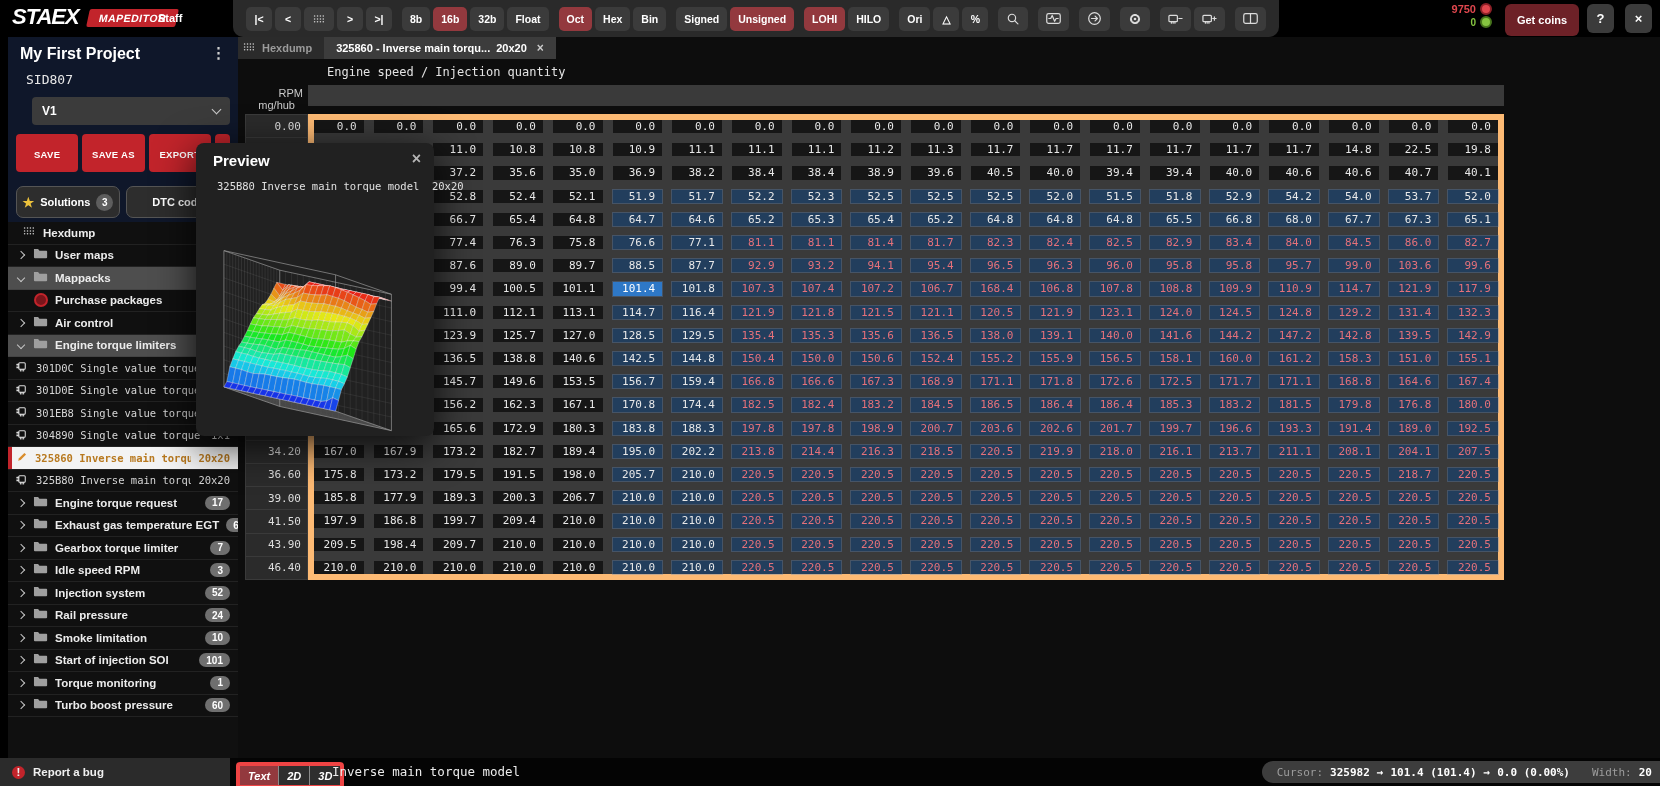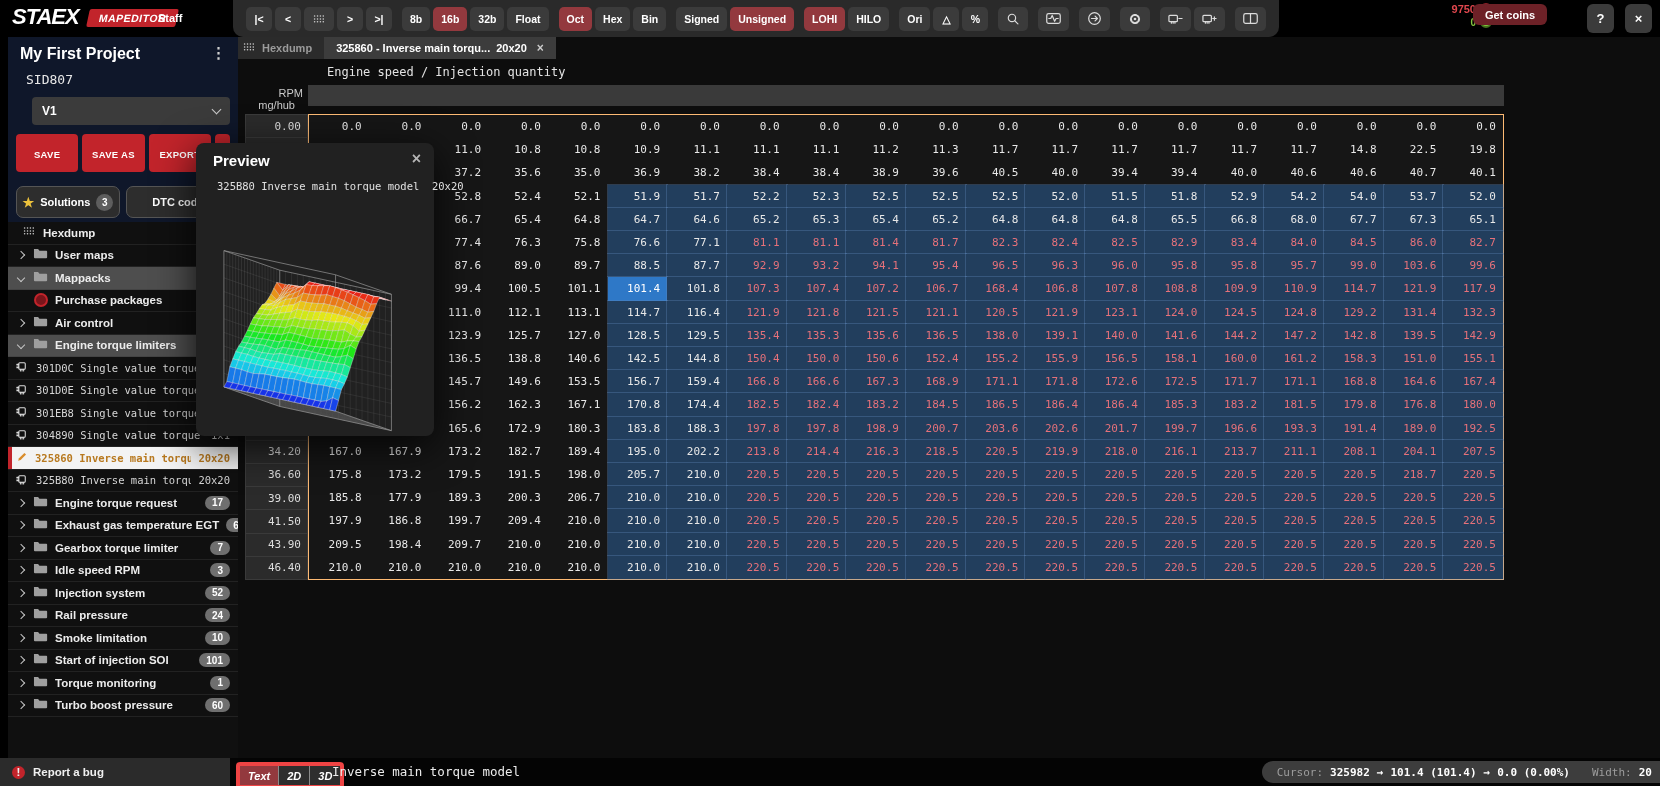--- a/index.html
+++ b/index.html
@@ -21,21 +21,21 @@
     font-size:10.5px;display:flex;align-items:center;justify-content:center;padding:0 8px;box-sizing:border-box;}
   .tbtn.on{background:#93393e;}
   .tbtn .ic{display:flex;align-items:center;}
   .coins{position:absolute;right:168px;top:3px;display:flex;flex-direction:column;align-items:flex-end;gap:1px;}
   .coinrow{display:flex;align-items:center;gap:4px;margin-left:9px;}
   .cnum-red{color:#e0474e;font-weight:800;font-size:11px;}
   .cnum-green{color:#86c440;font-weight:800;font-size:10px;}
   .coin{width:12px;height:12px;border-radius:50%;box-sizing:border-box;}
   .coin.red{background:#e0474e;border:2px solid #8e2027;}
   .coin.green{background:#86c440;border:2px solid #47741c;}
-  .getcoins{position:absolute;left:1473px;top:4px;width:74px;height:21px;background:#6d2127;
+  .getcoins{position:absolute;left:1505px;top:4px;width:74px;height:32px;background:#6d2127;
     border-radius:6px;color:#fff;font-weight:800;font-size:11px;display:flex;align-items:center;justify-content:center;}
   .sqbtn{position:absolute;top:4px;width:27px;height:29px;background:#3b3b3b;border-radius:6px;color:#fff;
     font-weight:800;font-size:13px;display:flex;align-items:center;justify-content:center;}
 
   
   #sidebar{position:absolute;left:8px;top:37px;width:230px;height:721px;background:#0f172a;z-index:5;overflow:hidden;}
   .sb-head{display:flex;align-items:flex-start;justify-content:space-between;padding:8px 12px 0 12px;}
   .sb-title{font-size:16px;font-weight:800;color:#fff;}
   .kebab{color:#cfcfcf;font-size:15px;font-weight:700;line-height:1;}
   .sb-ecu{display:flex;align-items:center;gap:6px;margin:9px 12px 0 12px;color:#e8e8e8;font-size:13px;}
@@ -91,22 +91,22 @@
   #corner-unit{position:absolute;left:15px;top:62px;width:50px;text-align:right;color:#c9c9c9;font-size:11px;}
   #colheads{position:absolute;left:78px;top:48px;width:1196px;height:21px;display:grid;
     grid-template-columns:repeat(20,1fr);gap:1px;background:#3a3a3a;border:1px solid #3a3a3a;box-sizing:border-box;}
   #colheads div{background:#4d7c0f;color:#dedede;font-size:13px;display:flex;align-items:center;
     justify-content:flex-end;padding-right:7px;font-family:"DejaVu Sans Mono",monospace;margin-top:48px;}
   #rowheads{position:absolute;left:15px;top:77px;width:63px;height:466px;display:grid;
     grid-template-rows:repeat(20,1fr);gap:1px;background:#3a3a3a;border:1px solid #3a3a3a;box-sizing:border-box;}
   #rowheads div{background:#2b2b2b;color:#dedede;font-size:11px;display:flex;align-items:center;
     justify-content:flex-end;padding-right:6px;font-family:"DejaVu Sans Mono",monospace;}
   #grid{position:absolute;left:78px;top:77px;width:1196px;height:466px;display:grid;
-    grid-template-columns:repeat(20,1fr);grid-template-rows:repeat(20,1fr);gap:0;background:#3a3a3a;
-    border:1px solid #fdba74;box-sizing:border-box;}
+    grid-template-columns:repeat(20,1fr);grid-template-rows:repeat(20,1fr);gap:10px;background:#3a3a3a;
+    border:6px solid #fdba74;box-sizing:border-box;}
   .cell{background:#161616;color:#e8e8e8;font-size:11px;display:flex;align-items:center;justify-content:flex-end;
     padding-right:7px;font-family:"DejaVu Sans Mono",monospace;}
   .cell.sel{background:#223e5d;outline:1px solid rgba(95,135,185,.35);outline-offset:0;}
   .cell.mod{color:#e5717a;}
   .cell.cur{background:#2e78c7;color:#fff;}
 
   
   #bottombar{position:absolute;left:230px;top:758px;width:1430px;height:28px;background:#040404;z-index:6;}
   #views{position:absolute;left:6px;top:4px;display:flex;border:4px solid #ef4444;border-radius:4px;overflow:hidden;font-style:italic;}
   .view{height:19px;padding:0 8px;background:#2e2e2e;color:#fff;font-weight:700;font-size:11px;display:flex;

